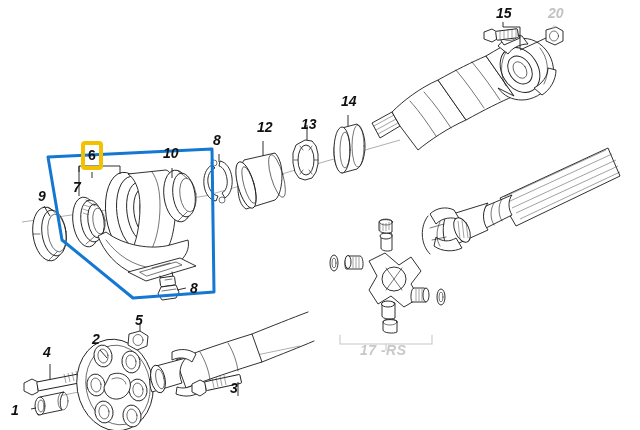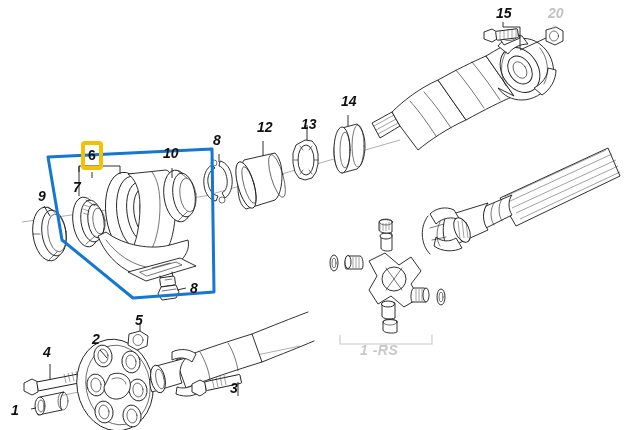--- a/index.html
+++ b/index.html
@@ -365,18 +365,18 @@
   <div class="part-label" style="left:190px; top:281px;">8</div>
   <div class="part-label" style="left:38px;  top:189px;">9</div>
   <div class="part-label" style="left:163px; top:146px;">10</div>
   <div class="part-label" style="left:213px; top:133px;">8</div>
   <div class="part-label" style="left:257px; top:120px;">12</div>
   <div class="part-label" style="left:301px; top:104px;margin-top:13px;">13</div>
   <div class="part-label" style="left:341px; top:94px;text-align:right;">14</div>
   <div class="part-label" style="left:496px; top:6px;">15</div>
   <div class="part-label dim" style="left:548px; top:6px;">20</div>
 
-  <div class="part-label group-label" style="left:360px; top:343px;">1 -RS</div>
+  <div class="part-label group-label" style="left:360px; top:343px;">17 -RS</div>
 
   <div class="highlight-box" style="left:81px; top:141px; width:22px; height:29px;"></div>
   <div class="highlight-label" style="left:88px; top:148px;">6</div>
 
 </div>
 
 </body></html>

